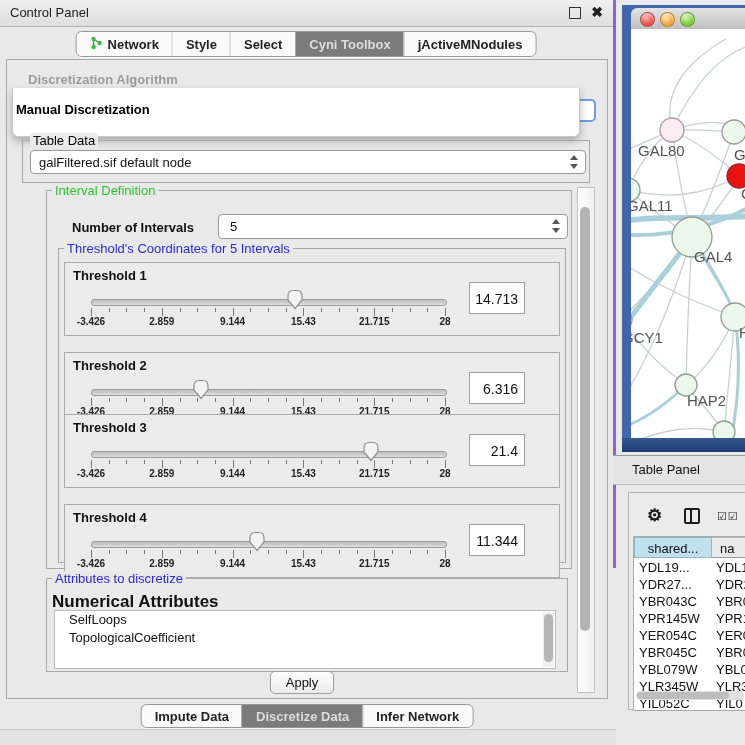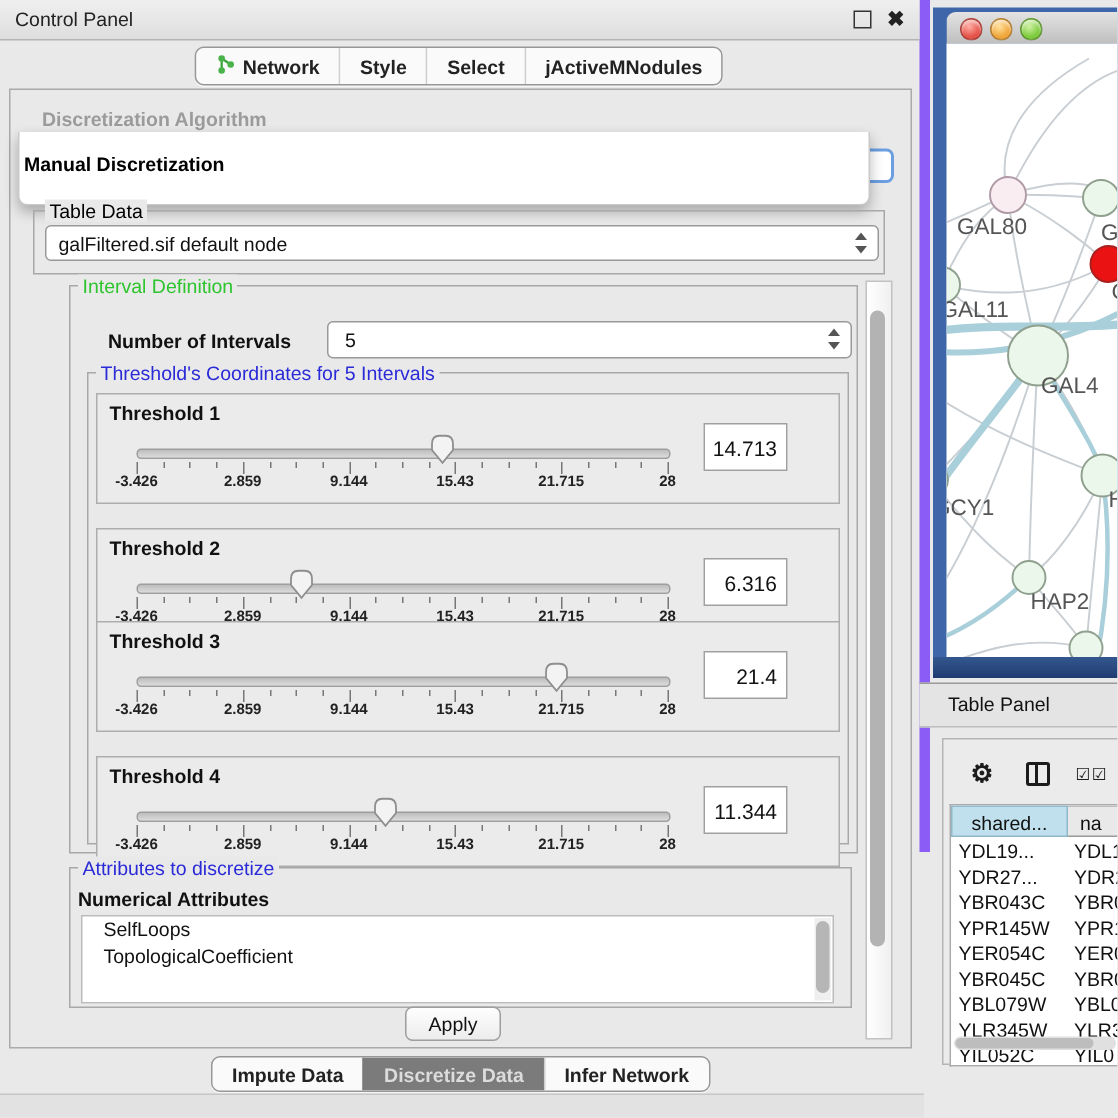--- a/index.html
+++ b/index.html
@@ -1,20 +1,20 @@
 <!DOCTYPE html>
 <html><head>
 <meta charset="utf-8">
 <style>
   html,body{margin:0;padding:0;background:#e9e9e9;}
   #root{position:relative;width:745px;height:745px;overflow:hidden;
         font-family:"Liberation Sans",sans-serif;background:#e9e9e9;color:#111;}
   .abs{position:absolute;}
   
-  #left-window{left:0;top:0;width:613px;height:568px;background:#e9e9e9;border-right:7px solid #8b5cf6;}
+  #left-window{left:0;top:0;width:613px;height:568px;background:#e9e9e9;border-right:3px solid #8b5cf6;}
   #titlebar{left:0;top:0;width:613px;height:26px;background:linear-gradient(#efefef,#dedede);border-bottom:1px solid #b4b4b4;}
   #titlebar .title{position:absolute;left:10px;top:5px;font-size:13px;color:#222;}
   .tb-btn{position:absolute;top:6px;font-size:13px;color:#222;cursor:default;}
   #float-btn{right:32px;top:7px;width:10px;height:10px;border:1.5px solid #333;background:transparent;}
   #close-btn{right:10px;font-weight:bold;font-size:14px;top:4px;}
   
   .tabstrip{display:flex;border:1px solid #979797;border-radius:6px;overflow:hidden;background:#fafafa;height:24px;box-shadow:0 1px 0 rgba(255,255,255,.6);}
   .tab{display:flex;align-items:center;gap:5px;padding:0 13px;font-size:13px;font-weight:bold;color:#222;border-left:1px solid #cfcfcf;white-space:nowrap;}
   .tab:first-child{border-left:none;}
   .tab.sel{background:#7b7b7b;color:#dcdcdc;border-left-color:#7b7b7b;}
@@ -54,21 +54,21 @@
   .track{position:absolute;left:26px;top:36px;width:354px;height:5px;border:1px solid #9e9e9e;border-radius:3px;background:linear-gradient(#bdbdbd,#dcdcdc);}
   .handle{position:absolute;top:26px;width:18px;height:21px;}
   .ticks{position:absolute;left:26px;top:45px;width:354px;height:8px;}
   .tick{position:absolute;top:0;width:1px;background:#777;}
   .ticklabels{position:absolute;left:26px;top:53px;width:354px;height:12px;font-size:10px;font-weight:bold;color:#222;}
   .ticklabel{position:absolute;transform:translateX(-50%);white-space:nowrap;}
   .tval{position:absolute;left:404px;top:19px;width:56px;height:32px;background:#fff;border:1px solid #a0a0a0;font-size:14px;text-align:right;line-height:32px;padding-right:6px;box-sizing:border-box;}
   
   #attr-group{left:46px;top:578px;width:520px;height:92px;}
   #attr-label{left:52px;top:571px;color:#2a2ad8;}
-  #numattr-label{left:52px;top:592px;font-size:13px;font-weight:bold;text-align:center;}
+  #numattr-label{left:52px;top:592px;font-size:17px;font-weight:bold;text-align:center;}
   #attr-list{left:54px;top:610px;width:500px;height:57px;background:#fff;border:1px solid #bbb;overflow:hidden;}
   #attr-list .item{position:relative;font-size:13px;line-height:18px;padding-left:14px;white-space:nowrap;}
   #attr-scroll{position:absolute;right:1px;top:1px;width:11px;height:55px;background:#efefef;}
   #attr-scroll .thumb{position:absolute;left:1px;top:2px;width:9px;height:48px;background:#b6b6b6;border-radius:5px;}
   #apply-btn{left:270px;top:671px;width:62px;height:21px;border:1px solid #9e9e9e;border-radius:5px;background:linear-gradient(#fefefe,#ececec);font-size:13px;text-align:center;line-height:21px;}
   #footer-strip{left:0;top:729px;width:616px;height:16px;background:#e2e2e2;border-top:1px solid #c8c8c8;}
   
   #net-window{left:622px;top:5px;width:123px;height:447px;background:#3e66a9;}
   #net-window .bottomshade{position:absolute;left:0;bottom:0;width:100%;height:14px;background:linear-gradient(#33578f,#1f3c70);}
   #net-titlebar{position:absolute;left:9px;top:3px;width:114px;height:21px;background:linear-gradient(#e3e3e3,#bfbfbf);border-bottom:1px solid #8e8e8e;border-top-left-radius:6px;}
@@ -115,20 +115,23 @@
               <circle cx="4" cy="11" r="2.2" fill="#49b349"></circle>
               <circle cx="10" cy="7" r="2.2" fill="#49b349"></circle>
             </svg></span>
           <span>Network</span>
         </div>
         <div class="tab">
           <span>Style</span>
         </div>
         <div class="tab">
           <span>Select</span>
+        </div>
+        <div class="tab sel">
+          <span>Cyni Toolbox</span>
         </div>
         <div class="tab">
           <span>jActiveMNodules</span>
         </div>
       </div>
 
     <div id="main-panel" class="abs"></div>
 
     <span id="algo-label" class="abs">Discretization Algorithm</span>
     <div id="combo-fragment" class="abs"></div>

